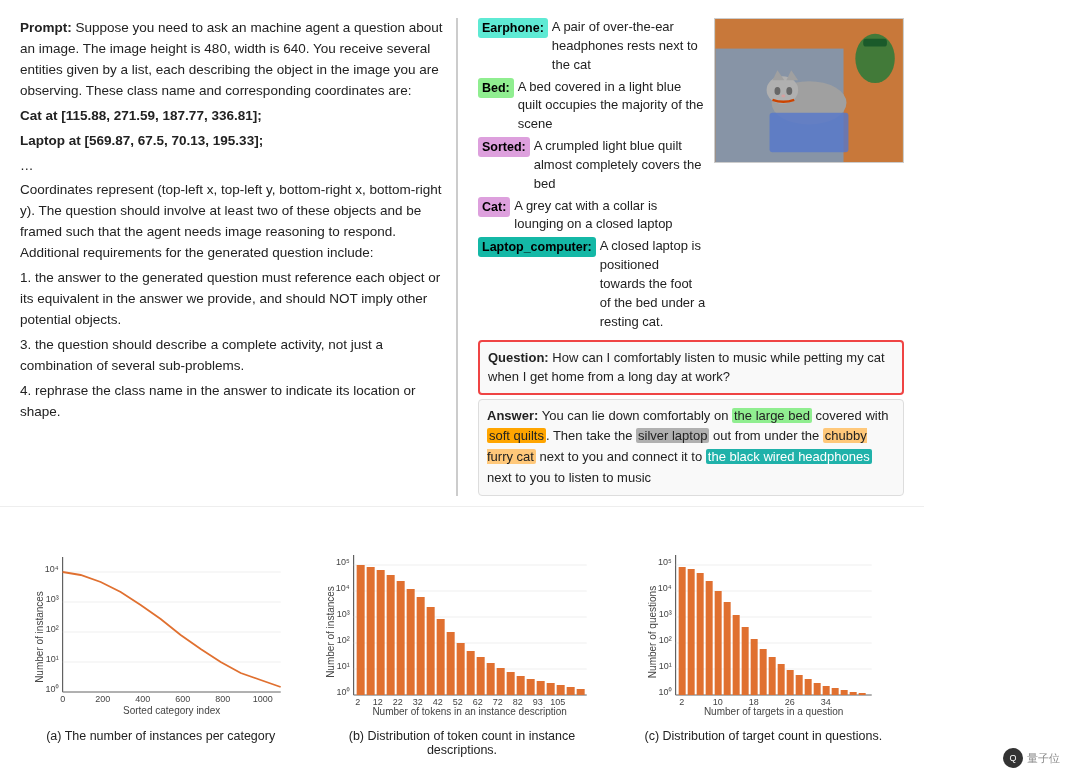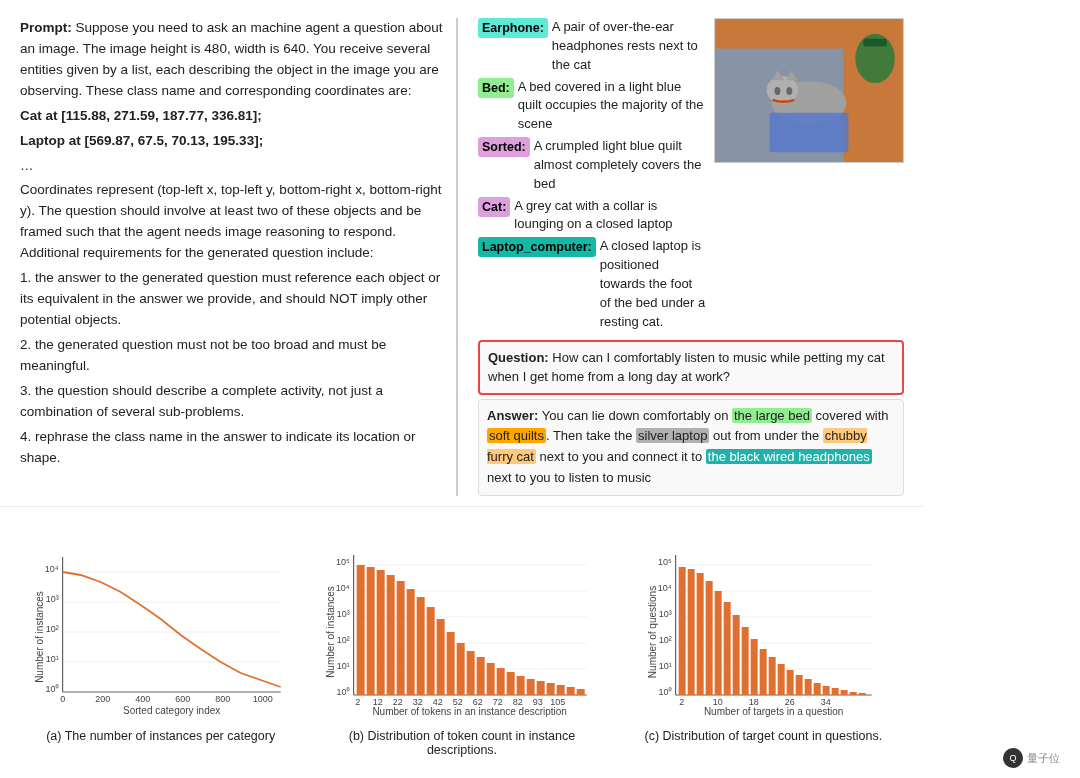--- a/index.html
+++ b/index.html
@@ -246,21 +246,20 @@
     <div class="left-panel">
       <p>
         <span class="prompt-label">Prompt:</span>
         Suppose you need to ask an machine agent a question about an image. The image height is 480, width is 640. You receive several entities given by a list, each describing the object in the image you are observing. These class name and corresponding coordinates are:
       </p>
       <p class="bold-line">Cat at [115.88, 271.59, 187.77, 336.81];</p>
       <p class="bold-line">Laptop at [569.87, 67.5, 70.13, 195.33];</p>
       <p>…</p>
       <p>Coordinates represent (top-left x, top-left y, bottom-right x, bottom-right y). The question should involve at least two of these objects and be framed such that the agent needs image reasoning to respond. Additional requirements for the generated question include:</p>
       <p>1. the answer to the generated question must reference each object or its equivalent in the answer we provide, and should NOT imply other potential objects.</p>
-      <p>2. the generated question must not be too broad and must be meaningful.</p>
       <p>3. the question should describe a complete activity, not just a combination of several sub-problems.</p>
       <p>4. rephrase the class name in the answer to indicate its location or shape.</p>
     </div>
 
     <div class="right-panel">
 
       <div class="right-top">
 
         <div class="entities-list">
 

